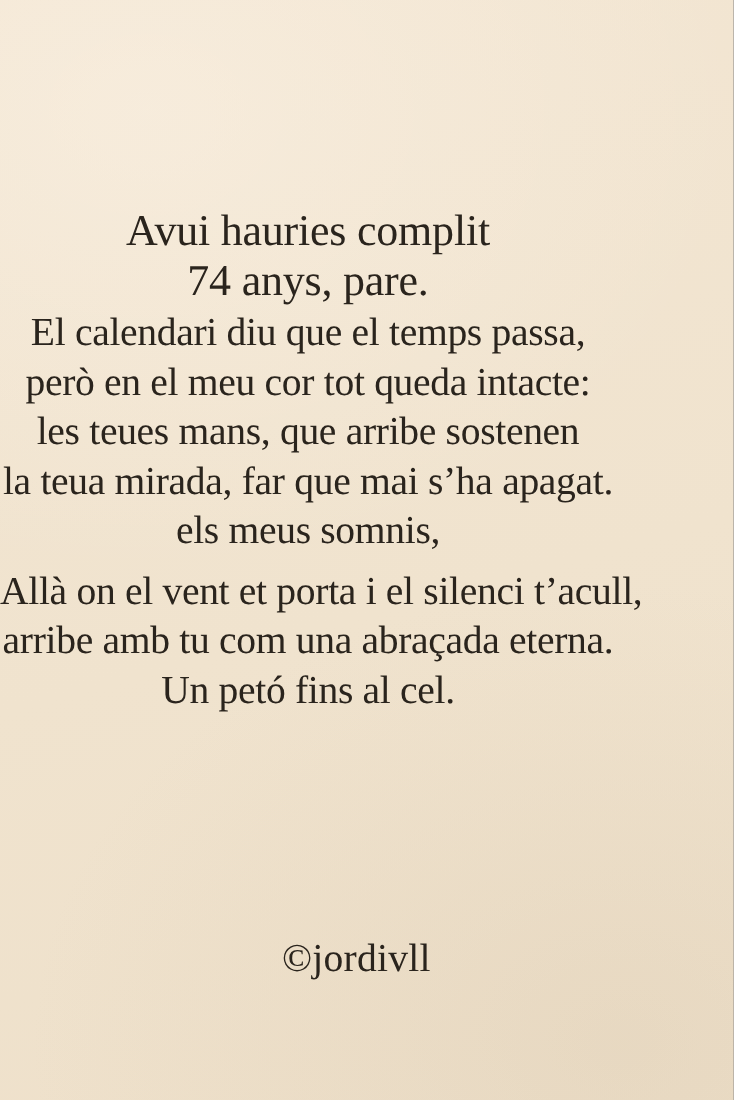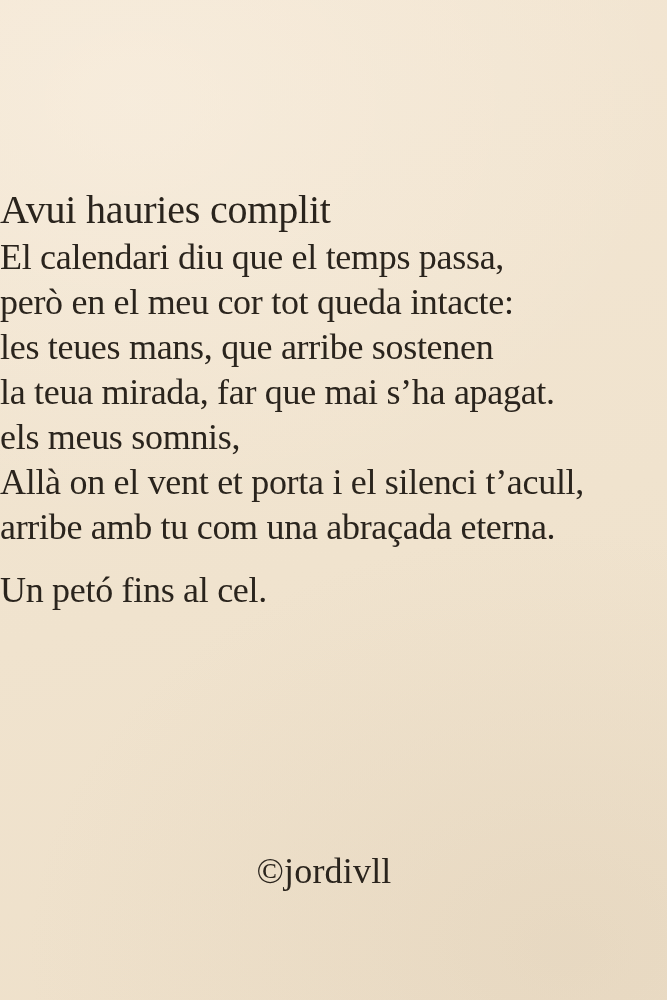--- a/index.html
+++ b/index.html
@@ -17,36 +17,37 @@
       radial-gradient(ellipse 900px 700px at 85% 95%, rgba(210,192,165,0.25), rgba(210,192,165,0) 60%),
       linear-gradient(165deg, #f3e6d3 0%, #f0e3ce 55%, #eee0ca 100%);
     overflow: hidden;
     font-family: "Liberation Serif", "DejaVu Serif", serif;
   }
   .poem {
     position: absolute;
     top: 187px;
     left: 0;
     width: 560px;
+    text-align: center;
     color: #2a241d;
   }
   .line {
     font-size: 36px;
     line-height: 45px;
     letter-spacing: -0.3px;
     white-space: nowrap;
   }
   .title .line {
     font-size: 40px;
     line-height: 45px;
     letter-spacing: -0.2px;
   }
   .stanza-calendar { margin-top: 3px; }
-  .stanza-wind    { }
-  .closing-line   { margin-top: 18px; }
+  .stanza-wind    { margin-top: 10px; }
+  .closing-line   { }
   .credit {
     position: absolute;
     top: 851px;
     left: 0;
     width: 648px;
     text-align: center;
     font-size: 36px;
     line-height: 40px;
     color: #2a241d;
     letter-spacing: 0.2px;
@@ -54,20 +55,21 @@
 </style>
 </head>
 <body>
 
 <div class="canvas">
 
   <div class="poem">
 
     <div class="title">
       <div class="line">Avui hauries complit</div>
+      <div class="line">74 anys, pare.</div>
     </div>
 
     <div class="stanza-calendar">
       <div class="line">El calendari diu que el temps passa,</div>
       <div class="line">però en el meu cor tot queda intacte:</div>
       <div class="line">les teues mans, que arribe sostenen</div>
       <div class="line">la teua mirada, far que mai s’ha apagat.</div>
       <div class="line">els meus somnis,</div>
     </div>
 

